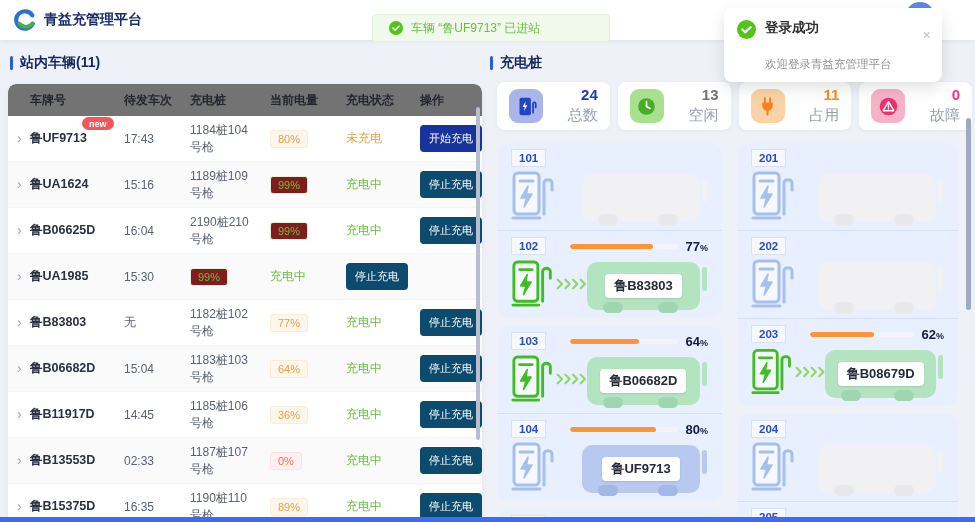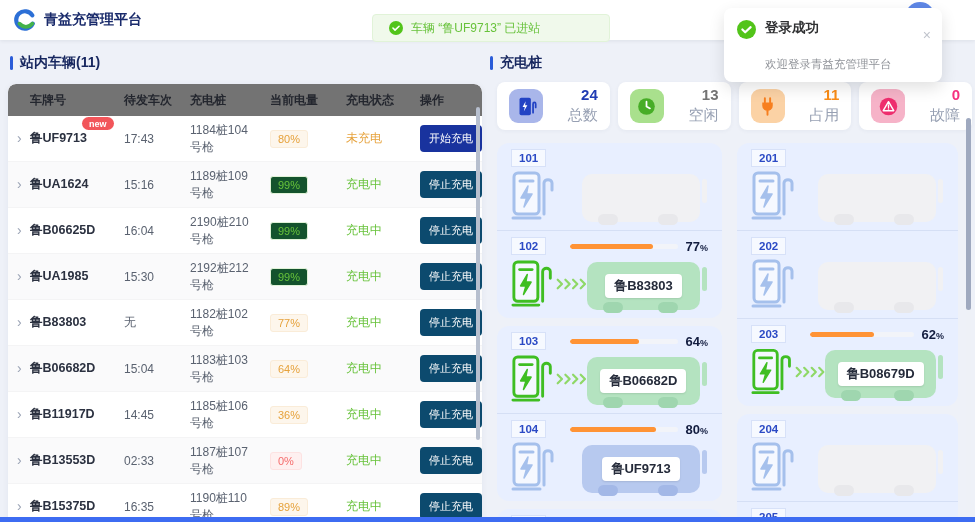--- a/index.html
+++ b/index.html
@@ -39,21 +39,21 @@
   .thead { height:32px; background:#737373; color:#23262e; font-size:12px; font-weight:bold; border-radius:8px 8px 0 0; }
   .trow { position:relative; height:46px; font-size:12px; color:#5a6270; border-bottom:1px solid #f4f4f5; background:#fff; }
   .trow.even { background:#fafafb; }
   .chev { position:absolute; left:9px; top:50%; transform:translateY(-55%); color:#9aa3b5; font-size:14px; cursor:pointer; }
   .plate-cell { position:relative; font-weight:bold; color:#2b3140; font-size:12.5px; }
   .new-badge { position:absolute; top:-13px; left:52px; background:#f2555a; color:#fff; font-size:9px;
     font-weight:bold; padding:1.5px 7px; border-radius:999px; }
   .pile-cell { line-height:1.4; padding-right:19px; }
   .tag { display:inline-block; font-size:11px; padding:2px 7px; border-radius:3px; border:1px solid transparent; }
   .tag-warn    { background:#fdf6ec; color:#e6a23c; border-color:#faecd8; }
-  .tag-success { background:#14532d; color:#67c23a; border-color:#e1f3d8; }
+  .tag-success { background:#7f1d1d; color:#67c23a; border-color:#e1f3d8; }
   .tag-danger  { background:#fef0f0; color:#f56c6c; border-color:#fde2e2; }
   .status-charging { color:#67c23a; }
   .status-idle { color:#e6a23c; }
   .btn { border:none; border-radius:4px; color:#fff; font-size:11px; padding:6px 9px; cursor:pointer; font-family:inherit;text-align:right; }
   .btn-start { background:#19339e; }
   .btn-stop  { background:#0c4a6e; }
   .table-scrollbar { position:absolute; right:2px; top:23px; width:4px; height:333px; background:#b7bfce; border-radius:2px; }
   
   .stats-row { position:absolute; left:497px; top:82px; width:475px; display:flex; gap:8px; }
   .stat-card { flex:1; height:48px; background:#fff; border-radius:8px; display:flex; align-items:center;
@@ -173,21 +173,20 @@
         <div>16:04</div>
         <div class="pile-cell">2190桩210号枪</div>
         <div><span class="tag tag-success">99%</span></div>
         <div class="status-charging">充电中</div>
         <div><button class="btn btn-stop">停止充电</button></div>
       </div>
       <div class="trow even">
         <span class="chev">›</span>
         <div class="plate-cell"><span>鲁UA1985</span></div>
         <div>15:30</div>
-        <div class="pile-cell">2192桩212号枪</div>
         <div><span class="tag tag-success">99%</span></div>
         <div class="status-charging">充电中</div>
         <div><button class="btn btn-stop">停止充电</button></div>
       </div>
       <div class="trow">
         <span class="chev">›</span>
         <div class="plate-cell"><span>鲁B83803</span></div>
         <div>无</div>
         <div class="pile-cell">1182桩102号枪</div>
         <div><span class="tag tag-warn">77%</span></div>

